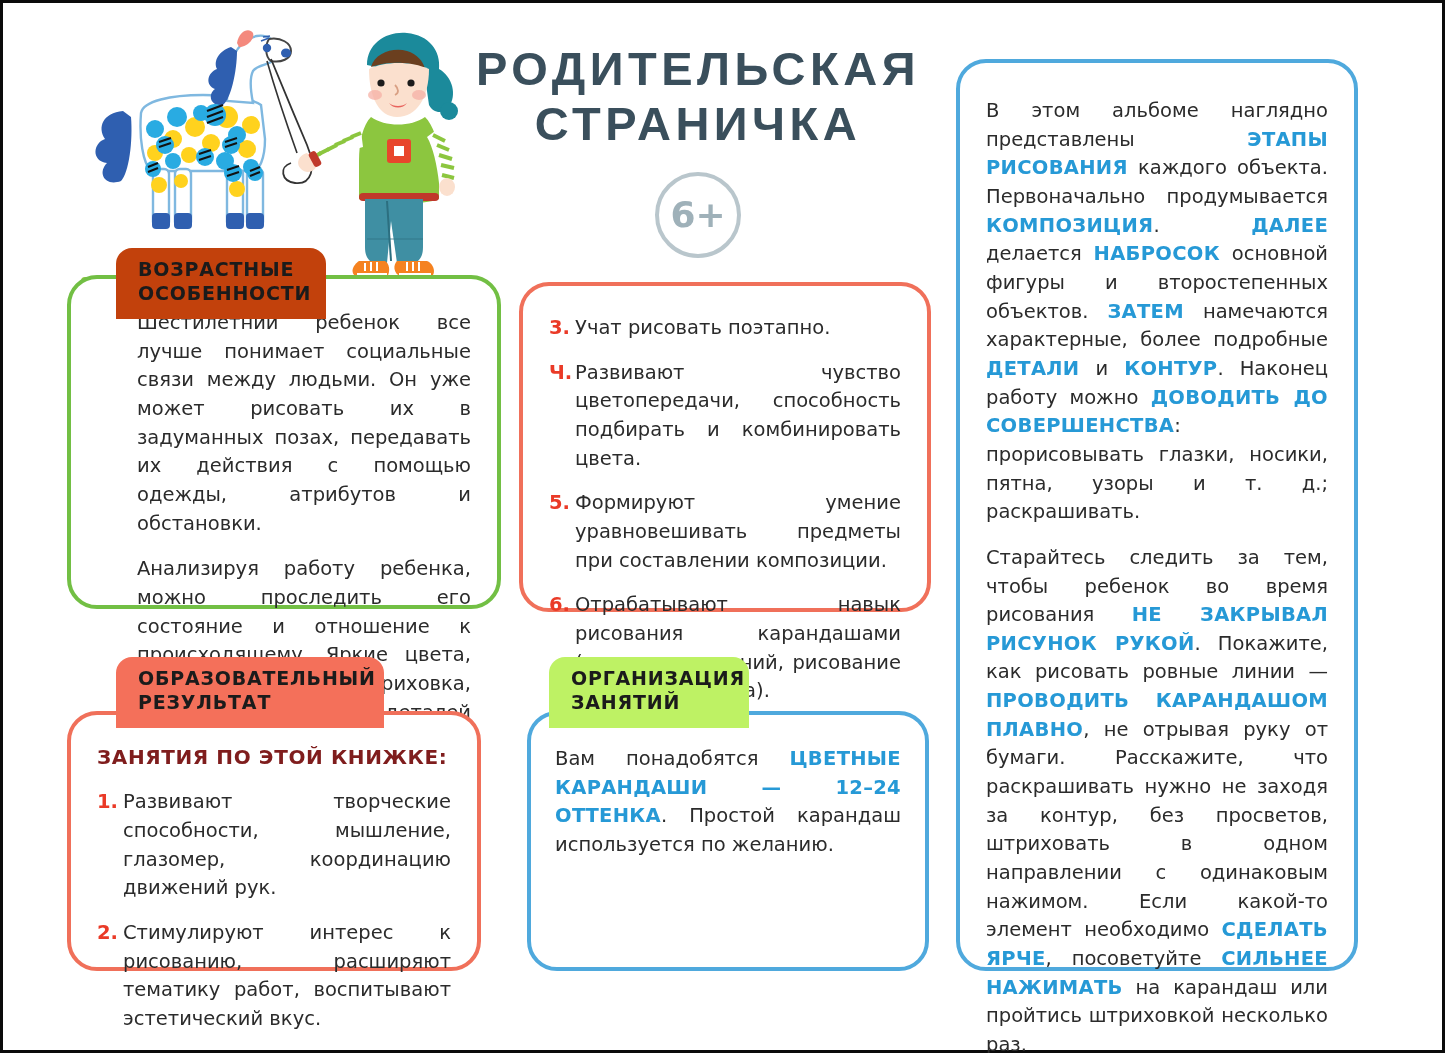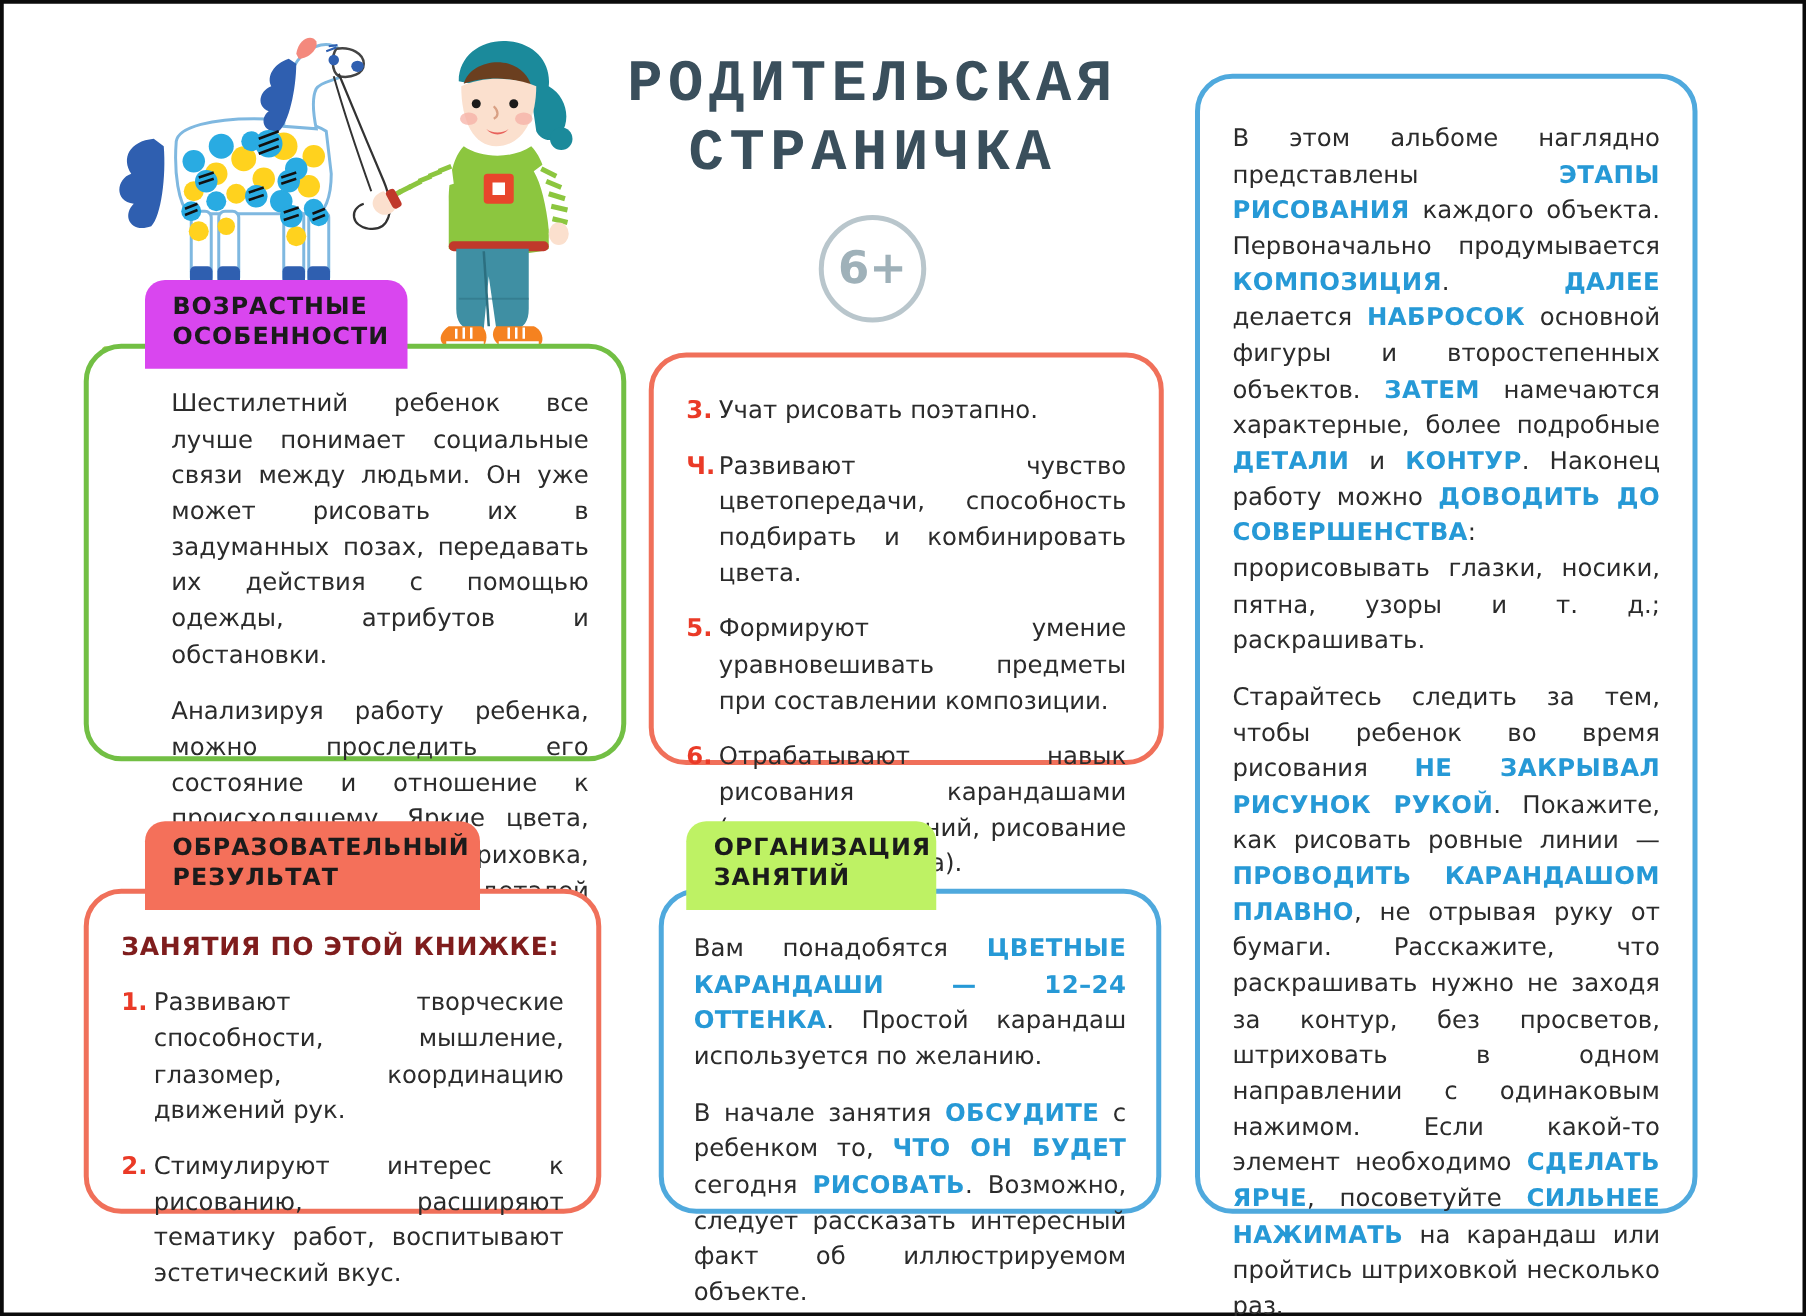--- a/index.html
+++ b/index.html
@@ -14,21 +14,21 @@
     position:absolute;inset:0;
     background:#ffffff;
     border:3px solid #0b0b0b;
     box-sizing:border-box;
   }
   .canvas{position:absolute;left:0;top:0;width:1439px;height:1047px;}
 
   
   .title-wrap{position:absolute;left:470px;top:38px;width:450px;text-align:center;}
   .title-line{
-    font-family:Liberation Mono, monospace;
+    font-family:Liberation Sans, sans-serif;
     font-weight:bold;color:#3a4f5c;
     font-size:47px;letter-spacing:4.5px;line-height:1.18;
   }
   .age-badge{
     margin:20px auto 0;width:78px;height:78px;border-radius:50%;
     border:4px solid #b9c6cc;color:#9fb1b9;
     display:flex;align-items:center;justify-content:center;
     font-size:36px;font-weight:bold;letter-spacing:0px;
   }
 
@@ -39,21 +39,21 @@
   .panel.blue{border:4px solid #4fa9dd;}
 
   
   .tab{
     position:absolute;box-sizing:border-box;
     border-radius:16px 16px 0 0;
     padding:10px 22px 14px 22px;
     font-weight:bold;color:#1b1b1b;
     font-size:19px;line-height:1.24;letter-spacing:0.8px;
   }
-  .tab.green{background:#d946ef;}
+  .tab.green{background:#c2410c;margin-top:24px;}
   .tab.red{background:#f4705a;}
   .tab.blue{background:#bef264;}
 
   
   .body-text{
     font-size:19.5px;line-height:1.47;color:#2b2b2b;
     text-align:justify;
   }
   .body-text p{margin:0 0 17px 0;}
   .body-text p:last-child{margin-bottom:0;}
@@ -319,21 +319,20 @@
     </div>
   </div>
   <div class="tab red" id="result-tab">
     <div>ОБРАЗОВАТЕЛЬНЫЙ</div>
     <div>РЕЗУЛЬТАТ</div>
   </div>
 
   <div class="panel blue" id="lessons-box">
     <div class="body-text" id="lessons-inner">
           <p><span>Вам понадобятся </span><span class="hl">ЦВЕТНЫЕ КАРАНДАШИ — 12–24 ОТТЕНКА</span><span>. Простой карандаш используется по желанию.</span></p>
-          <p><span>В начале занятия </span><span class="hl">ОБСУДИТЕ</span><span> с ребенком то, </span><span class="hl">ЧТО ОН БУДЕТ</span><span> сегодня </span><span class="hl">РИСОВАТЬ</span><span>. Возможно, следует рассказать интересный факт об иллюстрируемом объекте.</span></p>
         </div>
   </div>
   <div class="tab blue" id="lessons-tab">
     <div>ОРГАНИЗАЦИЯ</div>
     <div>ЗАНЯТИЙ</div>
   </div>
 
   <div class="panel blue" id="parent-box">
     <div class="body-text" id="parent-inner">
           <p><span>В этом альбоме наглядно представлены </span><span class="hl">ЭТАПЫ РИСОВАНИЯ</span><span> каждого объекта. Первоначально продумывается </span><span class="hl">КОМПОЗИЦИЯ</span><span>. </span><span class="hl">ДАЛЕЕ</span><span> делается </span><span class="hl">НАБРОСОК</span><span> основной фигуры и второстепенных объектов. </span><span class="hl">ЗАТЕМ</span><span> намечаются характерные, более подробные </span><span class="hl">ДЕТАЛИ</span><span> и </span><span class="hl">КОНТУР</span><span>. Наконец работу можно </span><span class="hl">ДОВОДИТЬ ДО СОВЕРШЕНСТВА</span><span>: прорисовывать глазки, носики, пятна, узоры и т. д.; раскрашивать.</span></p>

